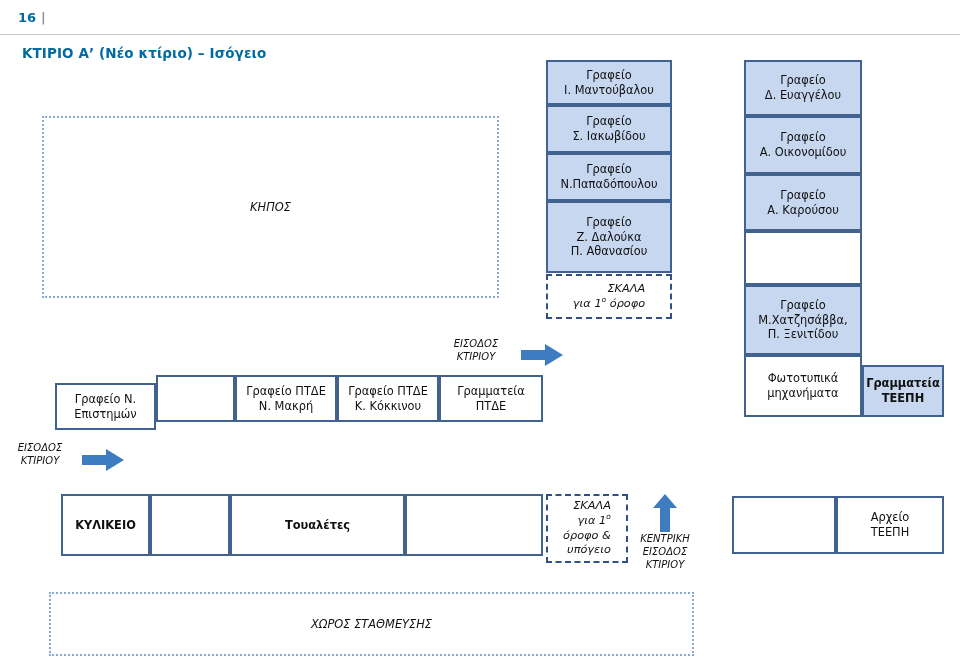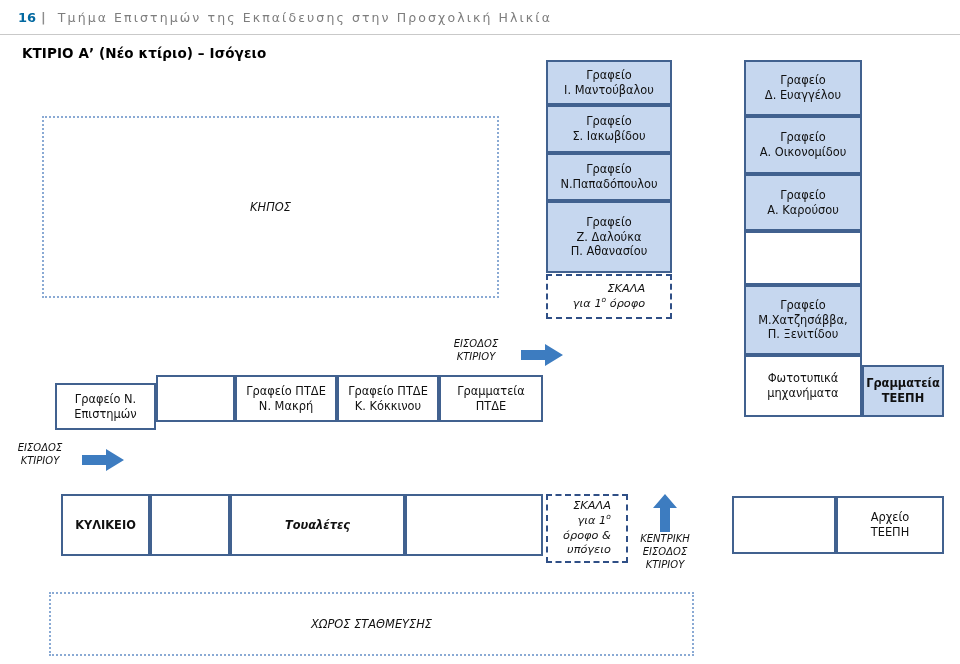--- a/index.html
+++ b/index.html
@@ -28,40 +28,40 @@
     margin:0 12px 0 5px;
   }
   #page-header .pg-title{
     font-size:12.5px;color:#7d7d7d;letter-spacing:2.1px;
     white-space:nowrap;
   }
 
   
   #section-title{
     position:absolute;left:22px;top:45px;
-    font-size:13.5px;font-weight:bold;color:#000000;
+    font-size:13.5px;font-weight:bold;color:#0369a1;
     letter-spacing:.1px;white-space:nowrap;
   }
 
   
   .room{
     position:absolute;
     box-sizing:border-box;
     border:2px solid #41618f;
     display:flex;align-items:center;justify-content:center;
     text-align:center;
     font-size:11.4px;
     line-height:1.28;
     color:#101010;
     padding:1px 2px;
   }
   .room.blue{background:#c6d7ef;}
   .room.white{background:#ffffff;justify-content:center;}
   .room.bold{font-weight:bold;}
-  .room.bolditalic{font-weight:bold;font-style:italic;}
+  .room.bolditalic{font-weight:bold;}
 
   .zone-dotted{
     position:absolute;box-sizing:border-box;
     border:2px dotted #8aaad4;
     background:transparent;
     display:flex;align-items:center;justify-content:center;
     font-style:italic;font-size:11.4px;color:#111;
   }
   .zone-dashed{
     position:absolute;box-sizing:border-box;
@@ -83,21 +83,20 @@
   .arrow-right svg,.arrow-up svg{display:block;}
 
   .sup{font-size:7.5px;vertical-align:super;line-height:0;}
 </style>
 </head>
 <body>
 
 <div id="page-header">
   <span class="pg-num">16</span>
   <span class="pg-bar">|</span>
-  <span class="pg-title">Τμήμα Επιστημών της Εκπαίδευσης στην Προσχολική Ηλικία</span>
 </div>
 
 <div id="section-title">ΚΤΙΡΙΟ Α’ (Νέο κτίριο) – Ισόγειο</div>
 
 <div class="zone-dotted" style="left:42px;top:116px;width:457px;height:182px;">
   <span>ΚΗΠΟΣ</span>
 </div>
 
 <div class="room blue" style="left:546px;top:60px;width:126px;height:45px;">
   <div>

